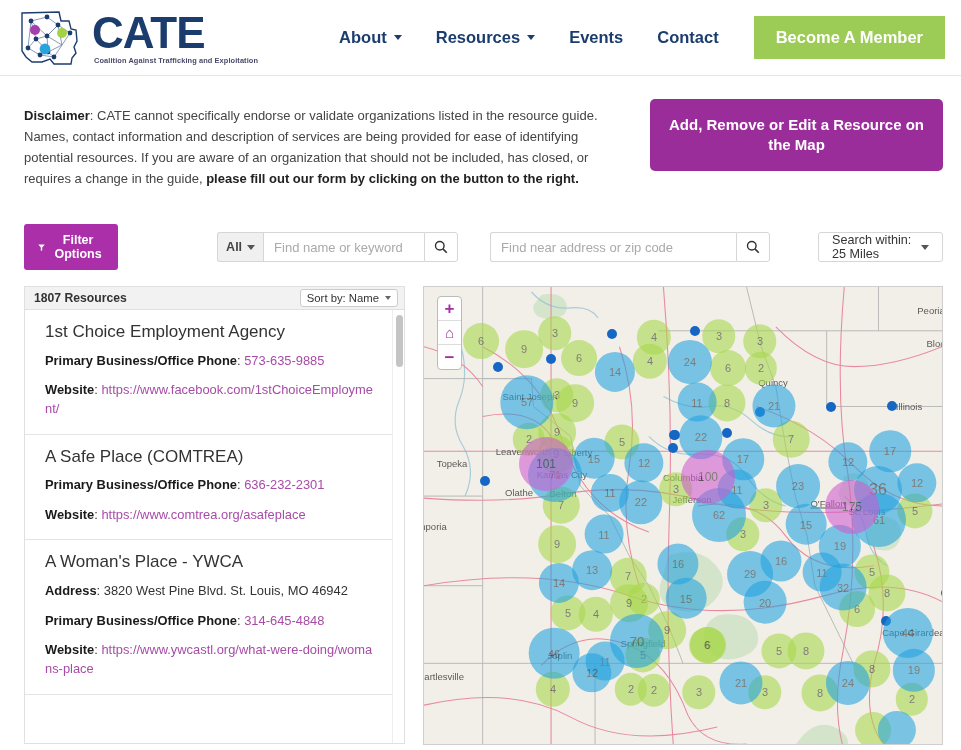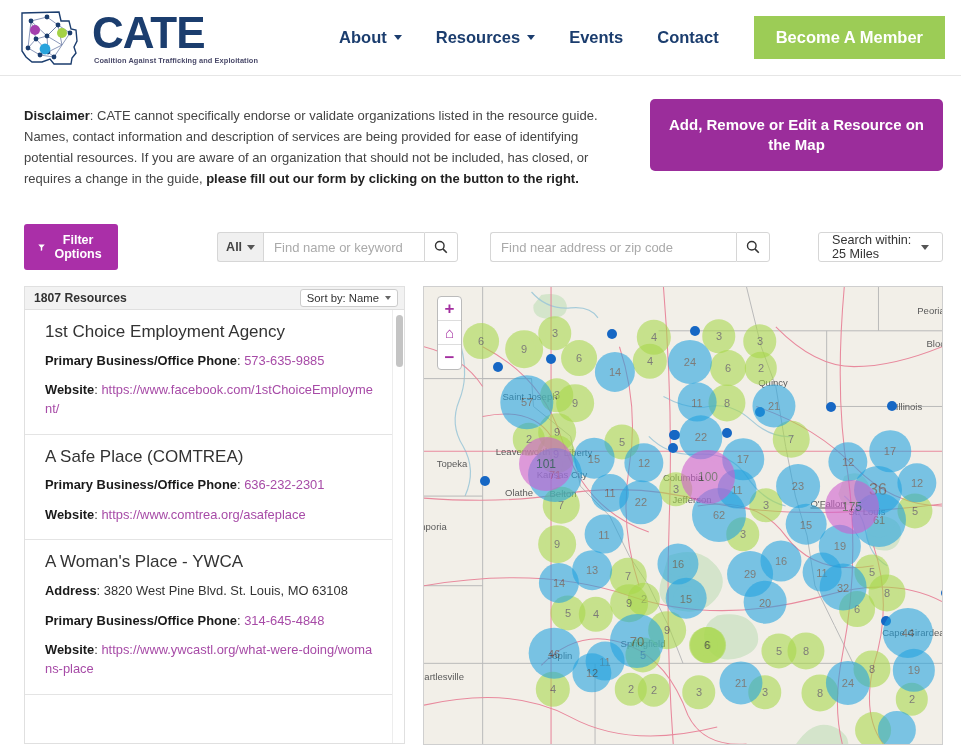--- a/index.html
+++ b/index.html
@@ -324,21 +324,21 @@
         </div>
 
         <div class="res-item">
           <h3 class="res-name">A Safe Place (COMTREA)</h3>
           <p class="res-field"><b>Primary Business/Office Phone</b>: <a class="res-link" href="#">636-232-2301</a></p>
           <p class="res-field"><b>Website</b>: <a class="res-link" href="#">https://www.comtrea.org/asafeplace</a></p>
         </div>
 
         <div class="res-item">
           <h3 class="res-name">A Woman's Place - YWCA</h3>
-          <p class="res-field"><b>Address</b>: <span>3820 West Pine Blvd. St. Louis, MO 63108</span></p>
+          <p class="res-field"><b>Address</b>: <span>3820 West Pine Blvd. St. Louis, MO 46942</span></p>
           <p class="res-field"><b>Primary Business/Office Phone</b>: <a class="res-link" href="#">314-645-4848</a></p>
           <p class="res-field"><b>Website</b>: <a class="res-link" href="#">https://www.ywcastl.org/what-were-doing/womans-place</a></p>
         </div>
 
       </div>
       <div class="fake-scrollbar">
         <div class="fake-thumb"></div>
       </div>
     </div>
   </div>

